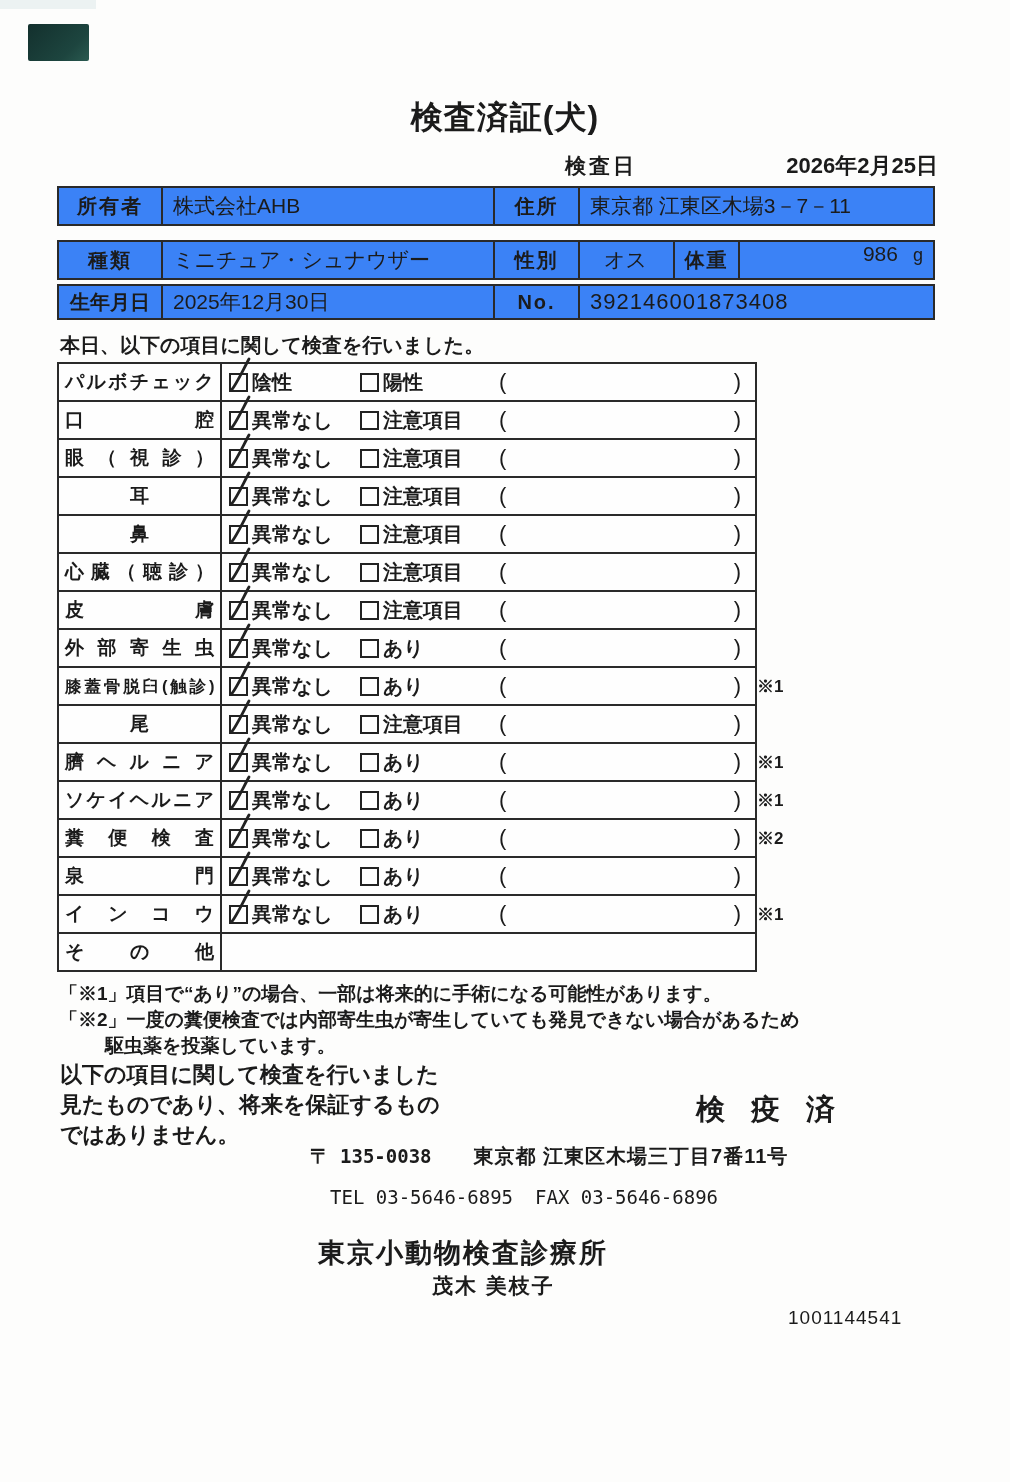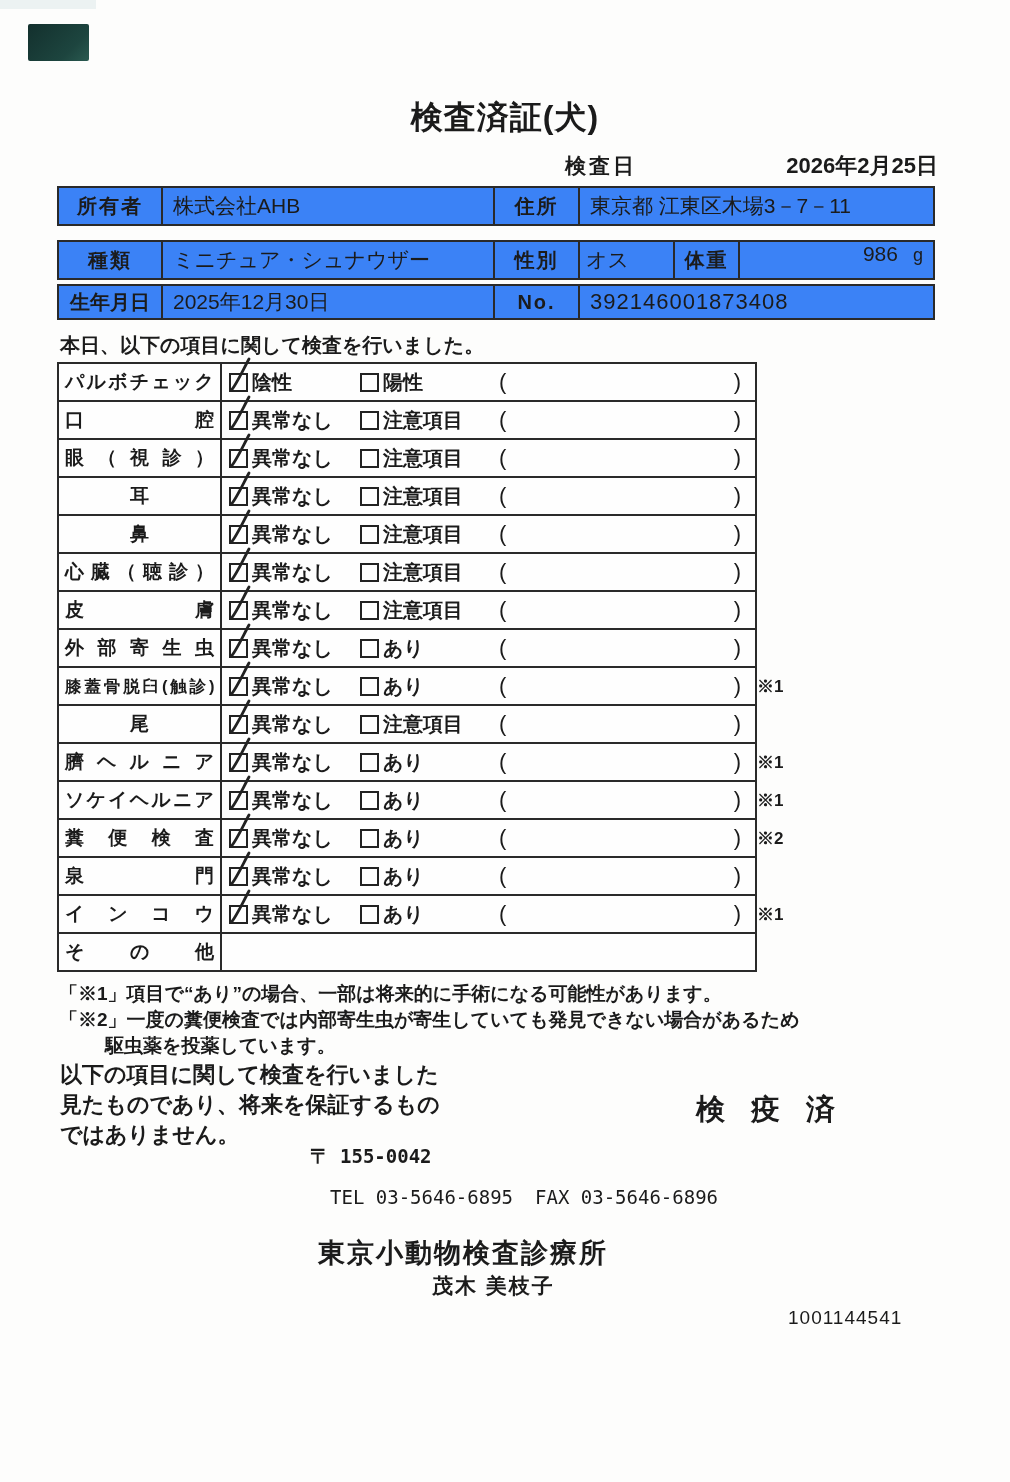--- a/index.html
+++ b/index.html
@@ -35,21 +35,21 @@
   }
   .owner-table{top:186px;height:40px;}
   .pet-row1{top:240px;height:40px;}
   .pet-row2{top:284px;height:36px;}
   .cell{display:flex;align-items:center;box-sizing:border-box;font-size:21px;white-space:nowrap;overflow:hidden;}
   .cell + .cell{border-left:2px solid #2a2a2a;}
   .cell.lab{justify-content:center;font-size:20px;font-weight:600;letter-spacing:2px;}
   .w-label{width:102px;}
   .w-value{width:332px;padding-left:10px;}
   .w-mid{width:85px;}
-  .w-sex{width:95px;padding-left:6px;}
+  .w-sex{width:95px;padding-left:24px;}
   .w-weight{width:65px;letter-spacing:1px;}
   .w-weightval{flex:1;justify-content:flex-end;padding-right:10px;gap:15px;align-items:baseline;}
   .w-weightval .unit{font-size:18px;}
   .flex-value{flex:1;padding-left:10px;}
   .no-lab{font-size:18px;font-weight:400;letter-spacing:0;}
   .num-wide{letter-spacing:1px;font-size:22px;}
   
   .intro{position:absolute;left:60px;top:332px;font-size:20px;font-weight:600;}
   
   .checklist{position:absolute;left:57px;top:362px;width:700px;}
@@ -475,21 +475,22 @@
   <div class="disclaimer">
     <div>以下の項目に関して検査を行いました</div>
     <div>見たものであり、将来を保証するもの</div>
     <div>ではありません。</div>
   </div>
 
   <div class="stamp">検 疫 済</div>
 
   <div class="postal-line">
     <span>〒</span>
-    <span class="code">155-0042</span>
+    <span class="code">135-0038</span>
+    <span class="addr">東京都 江東区木場三丁目7番11号</span>
   </div>
 
   <div class="tel-line">
     <span>TEL 03-5646-6895</span>
     <span>FAX 03-5646-6896</span>
   </div>
 
   <div class="clinic-name">東京小動物検査診療所</div>
   <div class="vet-name">茂木 美枝子</div>
   <div class="serial">1001144541</div>

